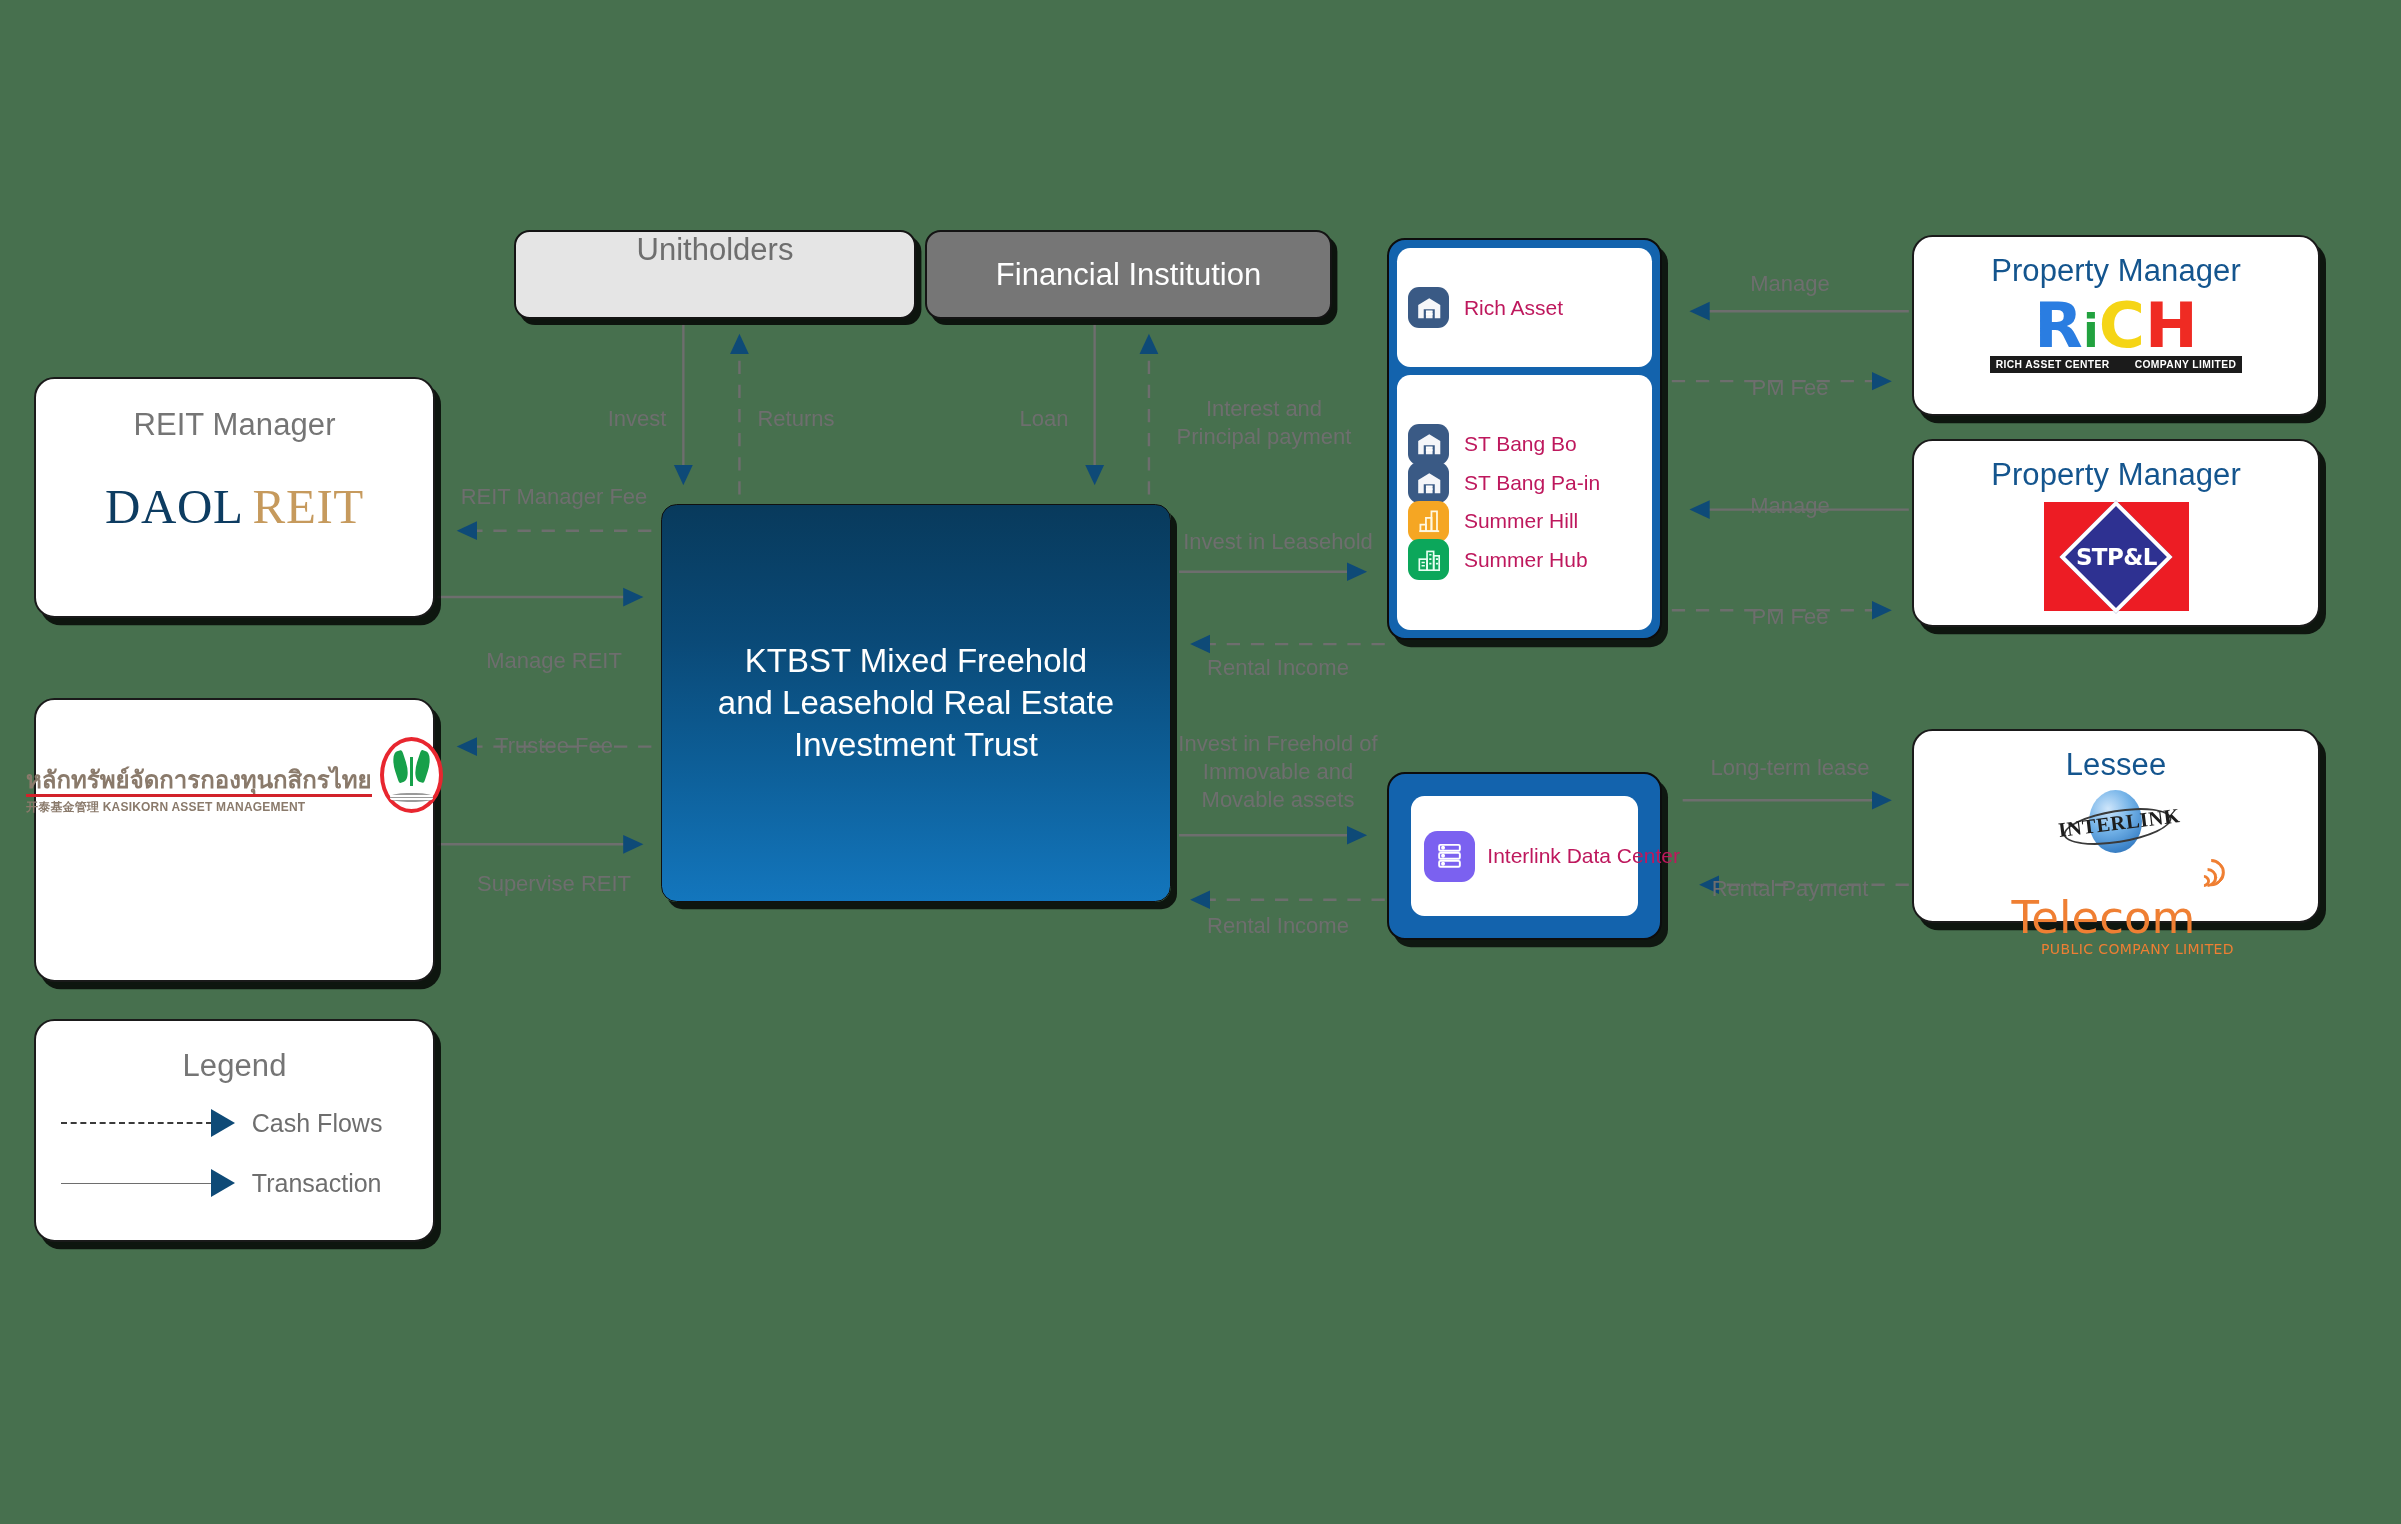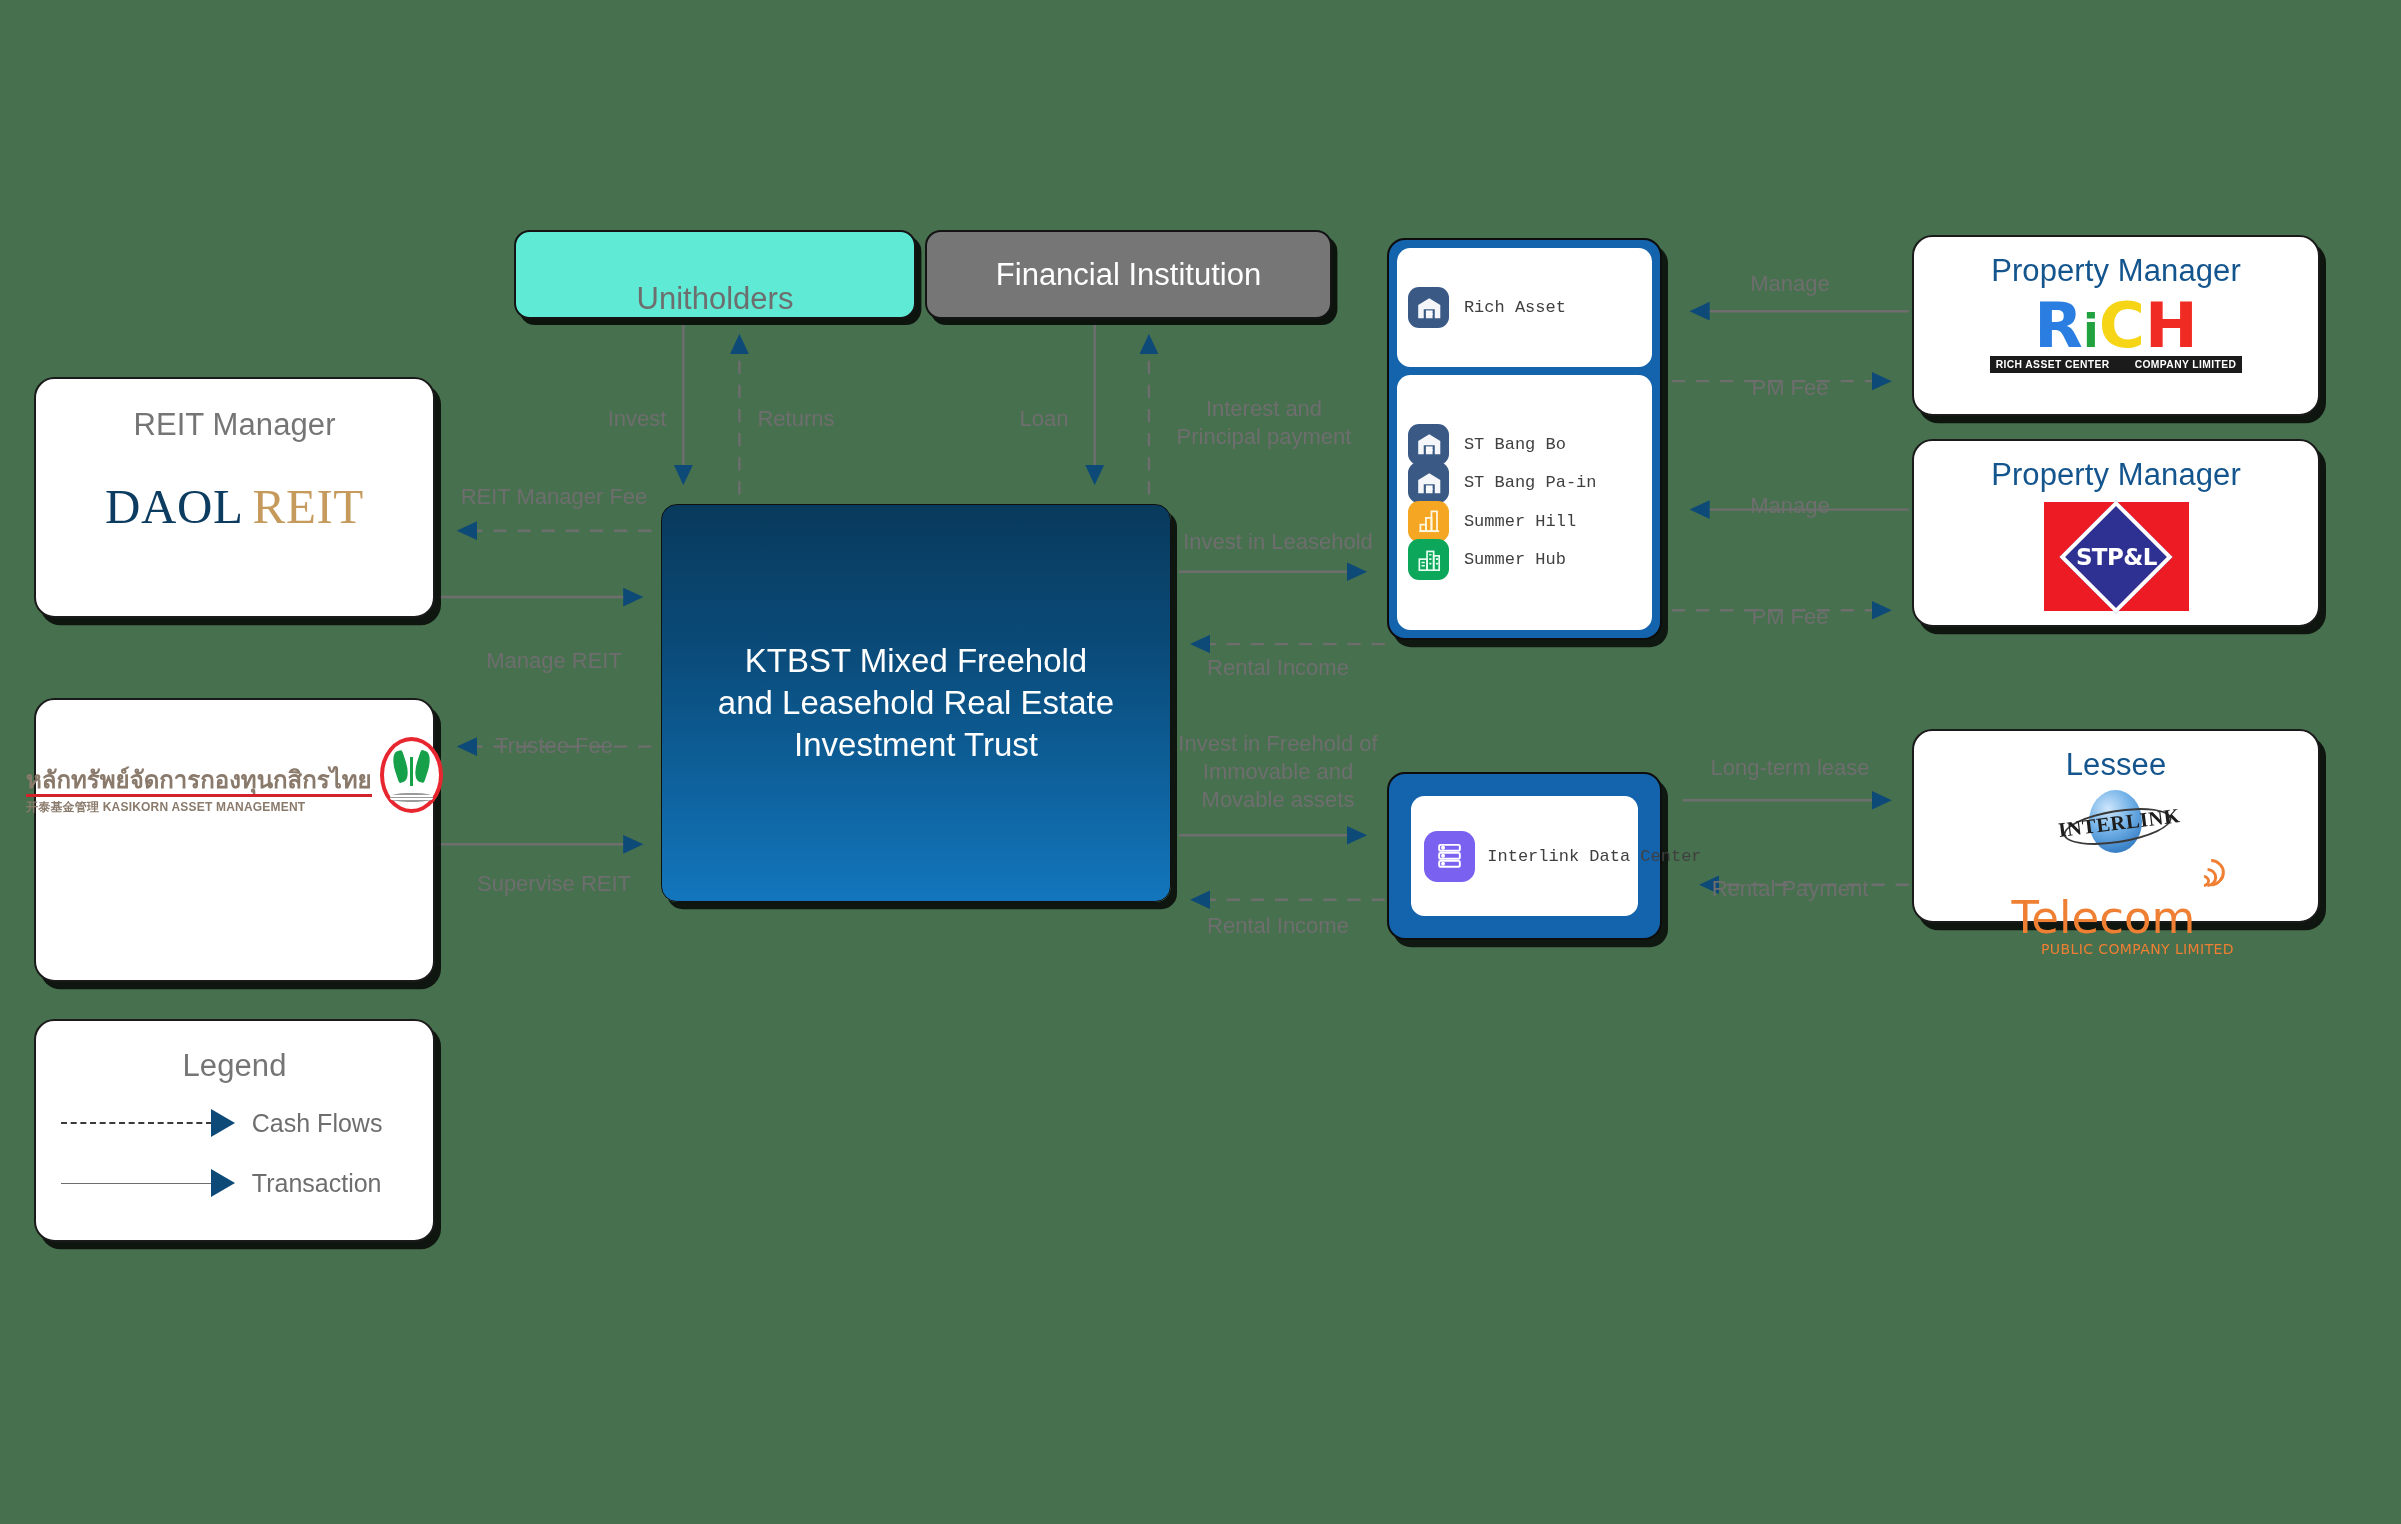--- a/index.html
+++ b/index.html
@@ -24,23 +24,23 @@
     text-align:center;
     color:#757575;
     font-size:31px;
     letter-spacing:0.1px;
   }
   .card-title.blue{color:#14558e;}
 
   
   #unitholders{
     left:514px;top:230px;width:402px;height:89px;
-    background:#5eead4;border:2.4px solid #141414;border-radius:15.7px;
+    background:#e5e5e5;border:2.4px solid #141414;border-radius:15.7px;
     box-shadow:5.4px 6px 0 rgba(0,0,0,.82);
-    display:flex;align-items:flex-end;justify-content:center;
+    display:flex;align-items:flex-start;justify-content:center;
   }
   #unitholders .lbl{color:#6e6e6e;font-size:31px;}
   #fin-inst{
     left:925px;top:230px;width:407px;height:89px;
     background:#767676;border:2.4px solid #141414;border-radius:15.7px;
     box-shadow:5.4px 6px 0 rgba(0,0,0,.82);
     display:flex;align-items:center;justify-content:center;
   }
   #fin-inst .lbl{color:#ffffff;font-size:31px;}
 
@@ -107,21 +107,21 @@
   }
   #assets .pane{background:#fff;border-radius:13.3px;box-sizing:border-box;padding:8.4px 11px;display:flex;flex-direction:column;justify-content:center;}
   #assets .pane.top{height:119px;}
   #assets .pane.bot{flex:1;gap:3.6px;}
   .arow{display:flex;align-items:center;gap:14.5px;height:35px;}
   .aicon{width:41px;height:41px;border-radius:11px;flex:none;display:flex;align-items:center;justify-content:center;}
   .aicon.navy{background:#3a5a85;}
   .aicon.orange{background:#f5a623;}
   .aicon.green{background:#0ca75b;}
   .aicon.purple{background:#7b61f0;}
-  .alabel{color:#404040;font-size:17px;white-space:nowrap;font-family:Liberation Mono, monospace;}
+  .alabel{color:#be185d;font-size:21px;white-space:nowrap;}
 
   
   #datacenter{
     left:1387px;top:772px;width:275px;height:168px;
     background:#1363ad;border:2.4px solid #0d0d0d;border-radius:18px;
     box-shadow:6px 7.2px 0 rgba(0,0,0,.78);
     padding:22px;box-sizing:border-box;
   }
   #datacenter .pane{background:#fff;border-radius:13.3px;height:100%;display:flex;align-items:center;padding-left:13.3px;box-sizing:border-box;gap:12px;}
 

